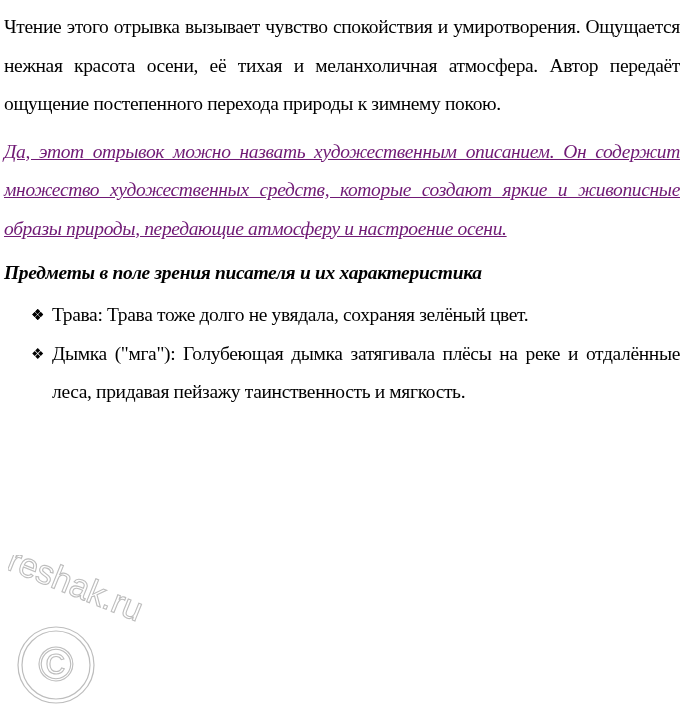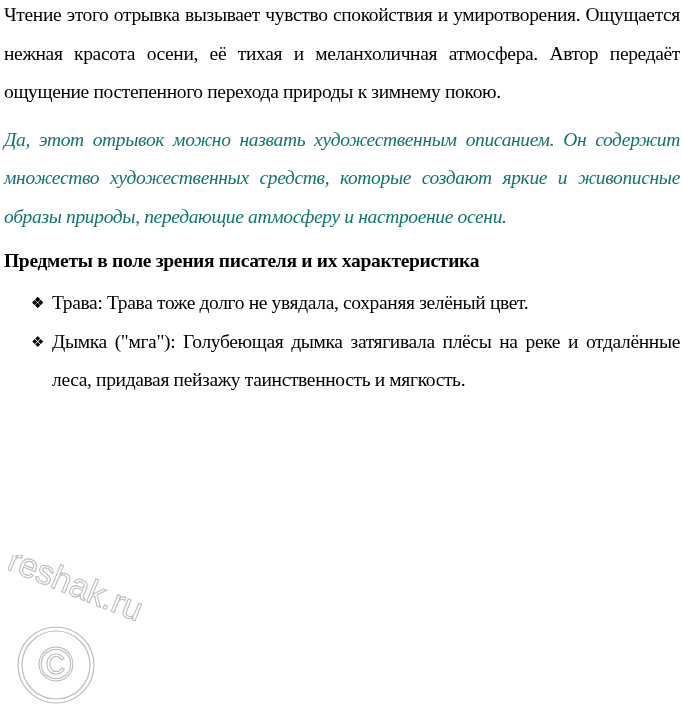--- a/index.html
+++ b/index.html
@@ -11,39 +11,41 @@
       width: 682px;
       height: 715px;
       overflow: hidden;
       position: relative;
       font-family: "Liberation Serif", serif;
       color: #000000;
     }
     .page {
       position: absolute;
       left: 4px;
-      top: 0;
+      top: 12px;
       width: 676px;
     }
     .para {
       font-size: 19.5px;
       line-height: 38.5px;
       text-align: justify;
       margin: 0 0 9px 0;
       letter-spacing: -0.35px;
       word-spacing: 0px;
     }
     .para.p1 { margin-top: -4px; }
     .para.italic {
       font-style: italic;
-      color: #0f766e;
+      color: #701a75;
+      text-decoration: underline;
     }
     .heading {
       font-size: 19.5px;
       font-weight: bold;
+      font-style: italic;
       line-height: 30px;
       margin: 10px 0 8px 0;
       letter-spacing: -0.3px;
     }
     .list {
       list-style: none;
       margin: 0;
       padding: 0 0 0 28px;
     }
     .list-item {

